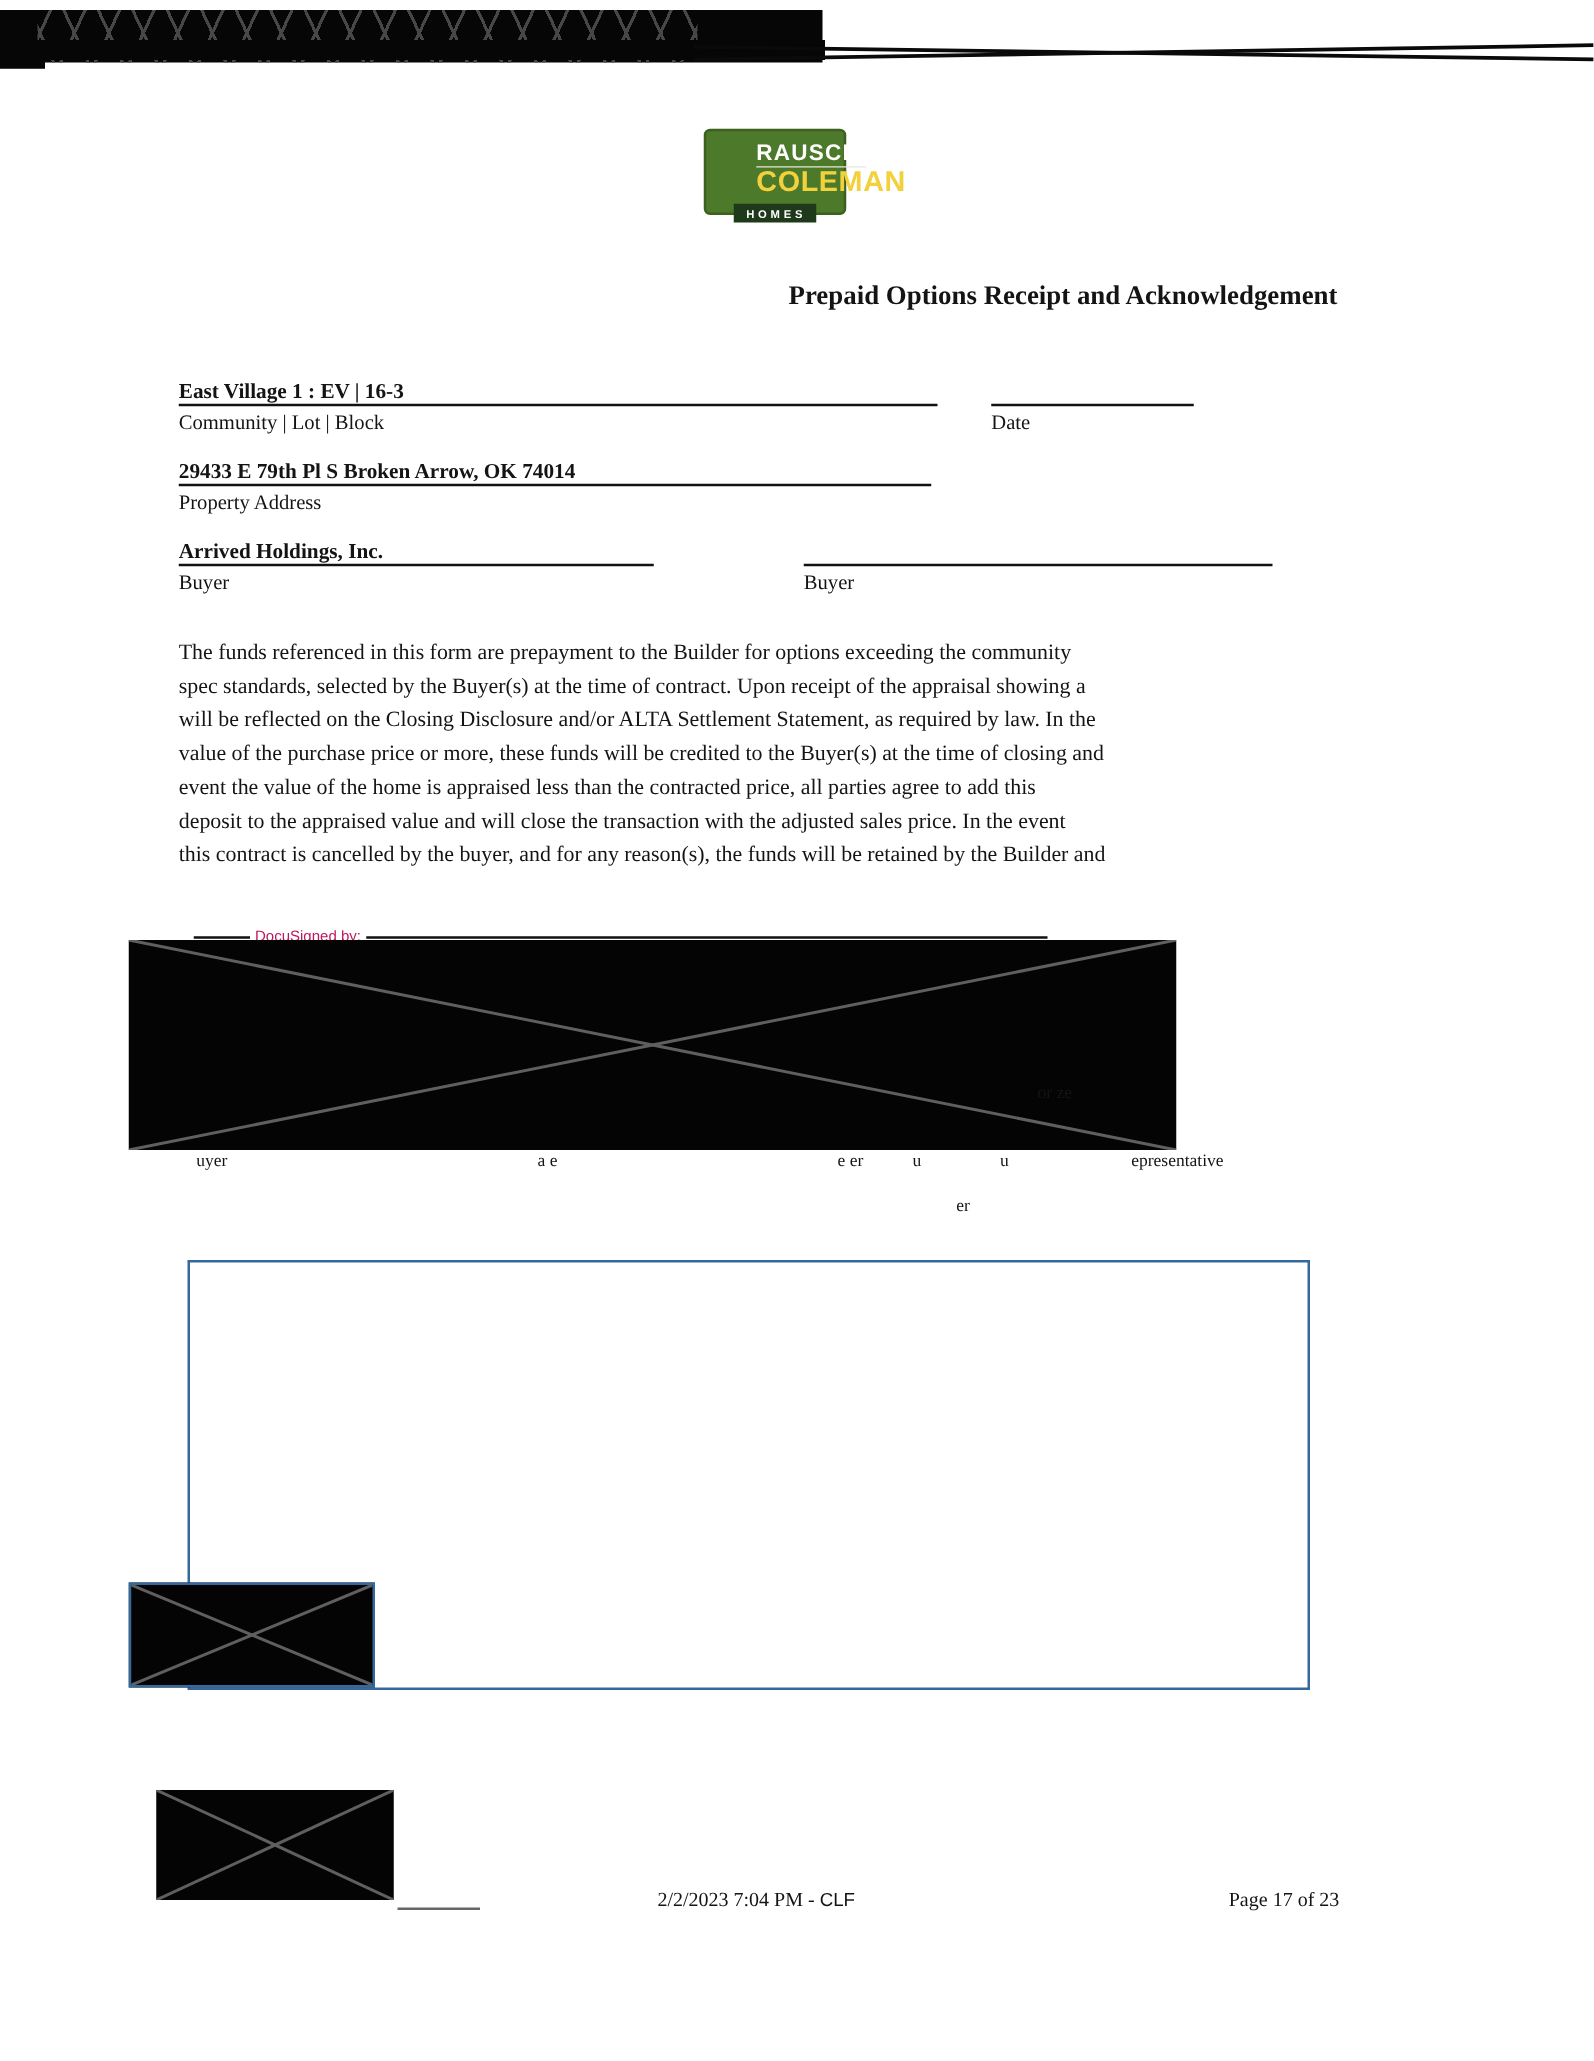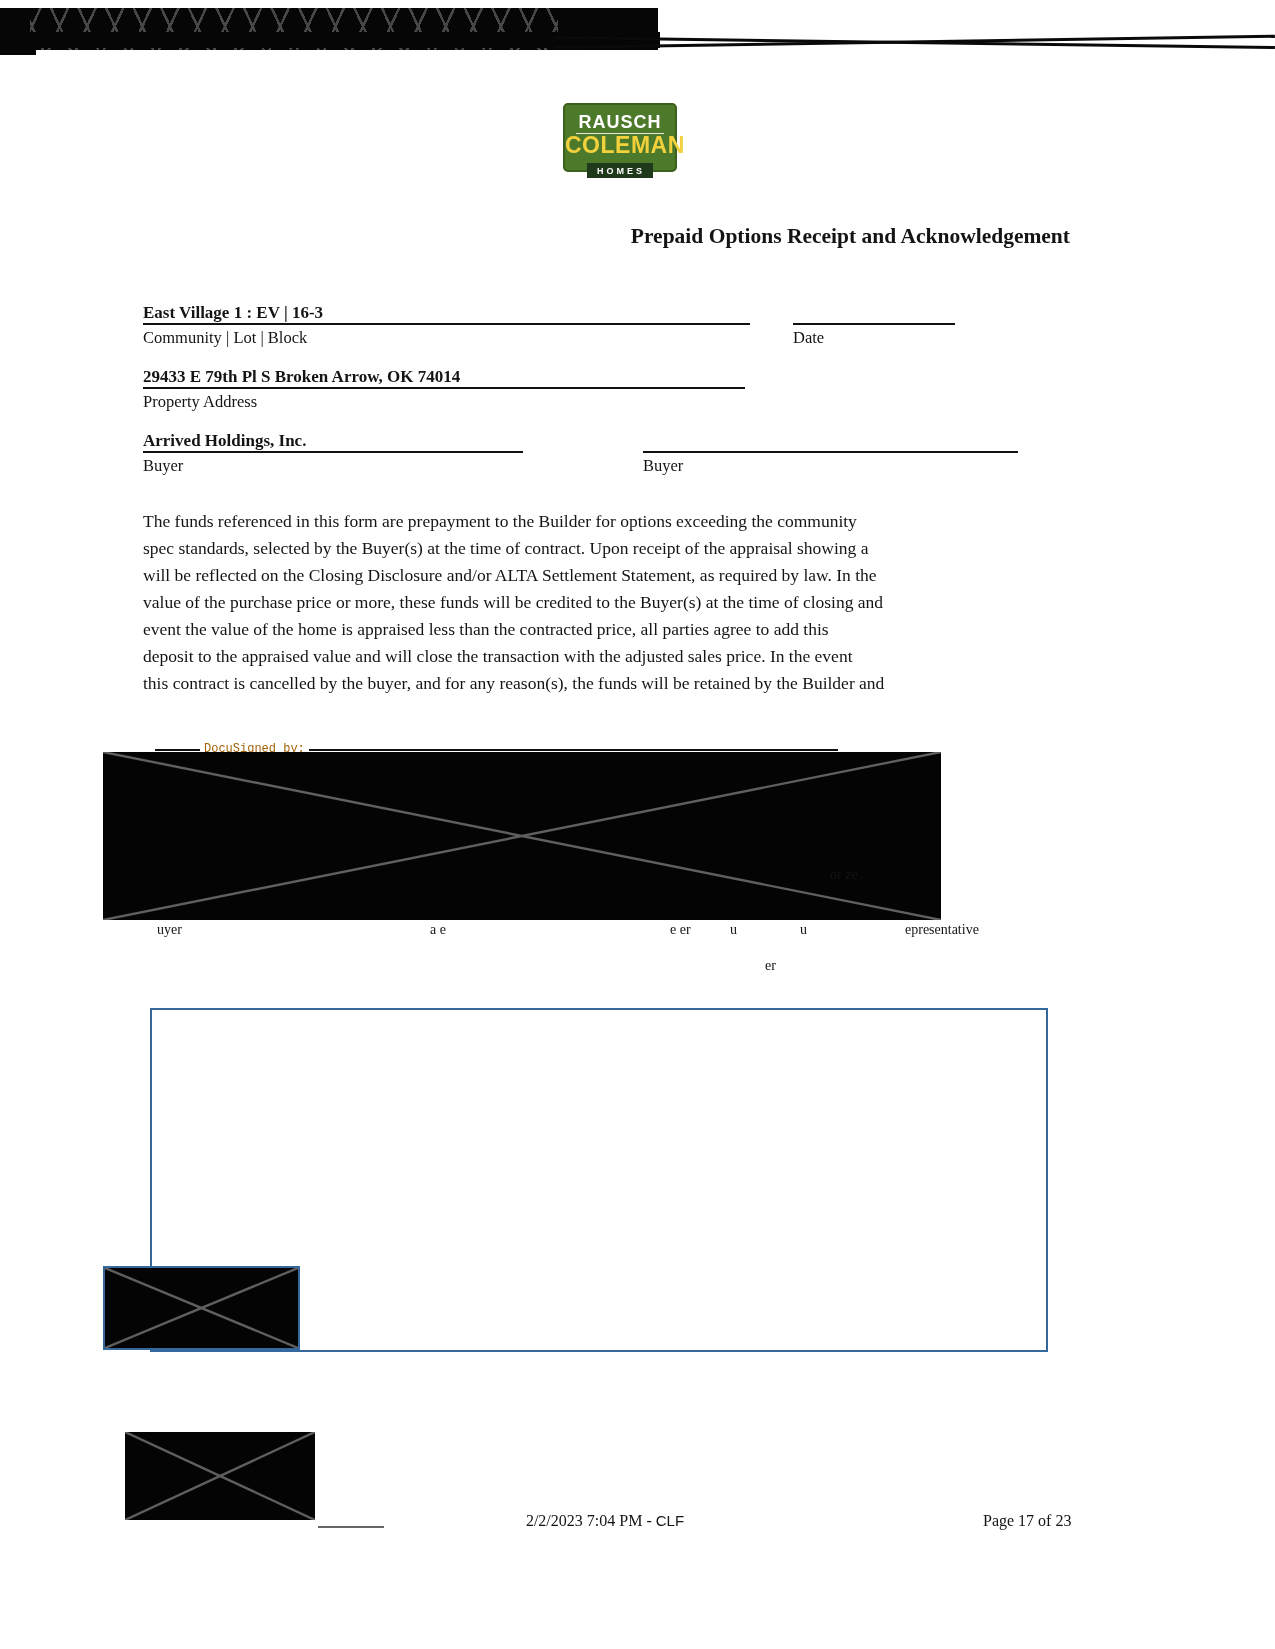--- a/index.html
+++ b/index.html
@@ -24,21 +24,21 @@
       repeating-linear-gradient(-65deg, transparent 0 10.5px, #474747 10.5px 13px, transparent 13px 25px);
   }
   .topbar-strip{left:0;top:32px;width:660px;height:16px;background:#060606;}
   .topbar-line{height:3px;background:#0a0a0a;transform-origin:left center;}
 
   
   .logo-box{
     left:563px;top:103px;width:114px;height:69px;
     background:#4d7a2a;border:2px solid #3c611f;border-radius:5px;
     box-sizing:border-box;text-align:center;
-    font-family:"Liberation Sans",sans-serif;font-weight:bold;
+    font-family:"Liberation Sans",sans-serif;font-weight:bold;padding-left:40px;
   }
   .logo-rausch{margin-top:7px;color:#ffffff;font-size:18px;letter-spacing:1px;line-height:20px;}
   .logo-rule{width:88px;height:1px;background:#e8e8d8;margin:1px auto 1px auto;}
   .logo-coleman{color:#f2d13d;font-size:23px;letter-spacing:0.5px;line-height:20px;}
   .logo-homes{
     position:absolute;left:50%;bottom:-8px;transform:translateX(-50%);
     background:#1e3a1b;color:#ffffff;
     font-size:9px;letter-spacing:3px;font-weight:bold;
     padding:3px 8px 2px 10px;line-height:10px;white-space:nowrap;
   }
@@ -51,21 +51,21 @@
 
   
   .field-value{font-weight:bold;font-size:17px;white-space:nowrap;}
   .field-label{font-size:16.5px;white-space:nowrap;}
   .uline{height:2px;background:#111111;}
 
   
   .para-line{font-size:17.5px;line-height:27px;white-space:nowrap;}
 
   
-  .docusign-text{font-family:Liberation Mono, monospace;font-size:12px;color:#a16207;white-space:nowrap;}
+  .docusign-text{font-family:Liberation Sans, sans-serif;font-size:12px;color:#be185d;white-space:nowrap;}
 
   
   .xbox{display:block;width:100%;height:100%;}
   .xbox line{stroke:#5f5f5f;stroke-width:2.4;vector-effect:non-scaling-stroke;}
   .redact{background:#040404;}
 
   
   .blue-frame{
     left:150px;top:1008px;width:898px;height:344px;
     border:2px solid #35699e;box-sizing:border-box;background:#ffffff;

